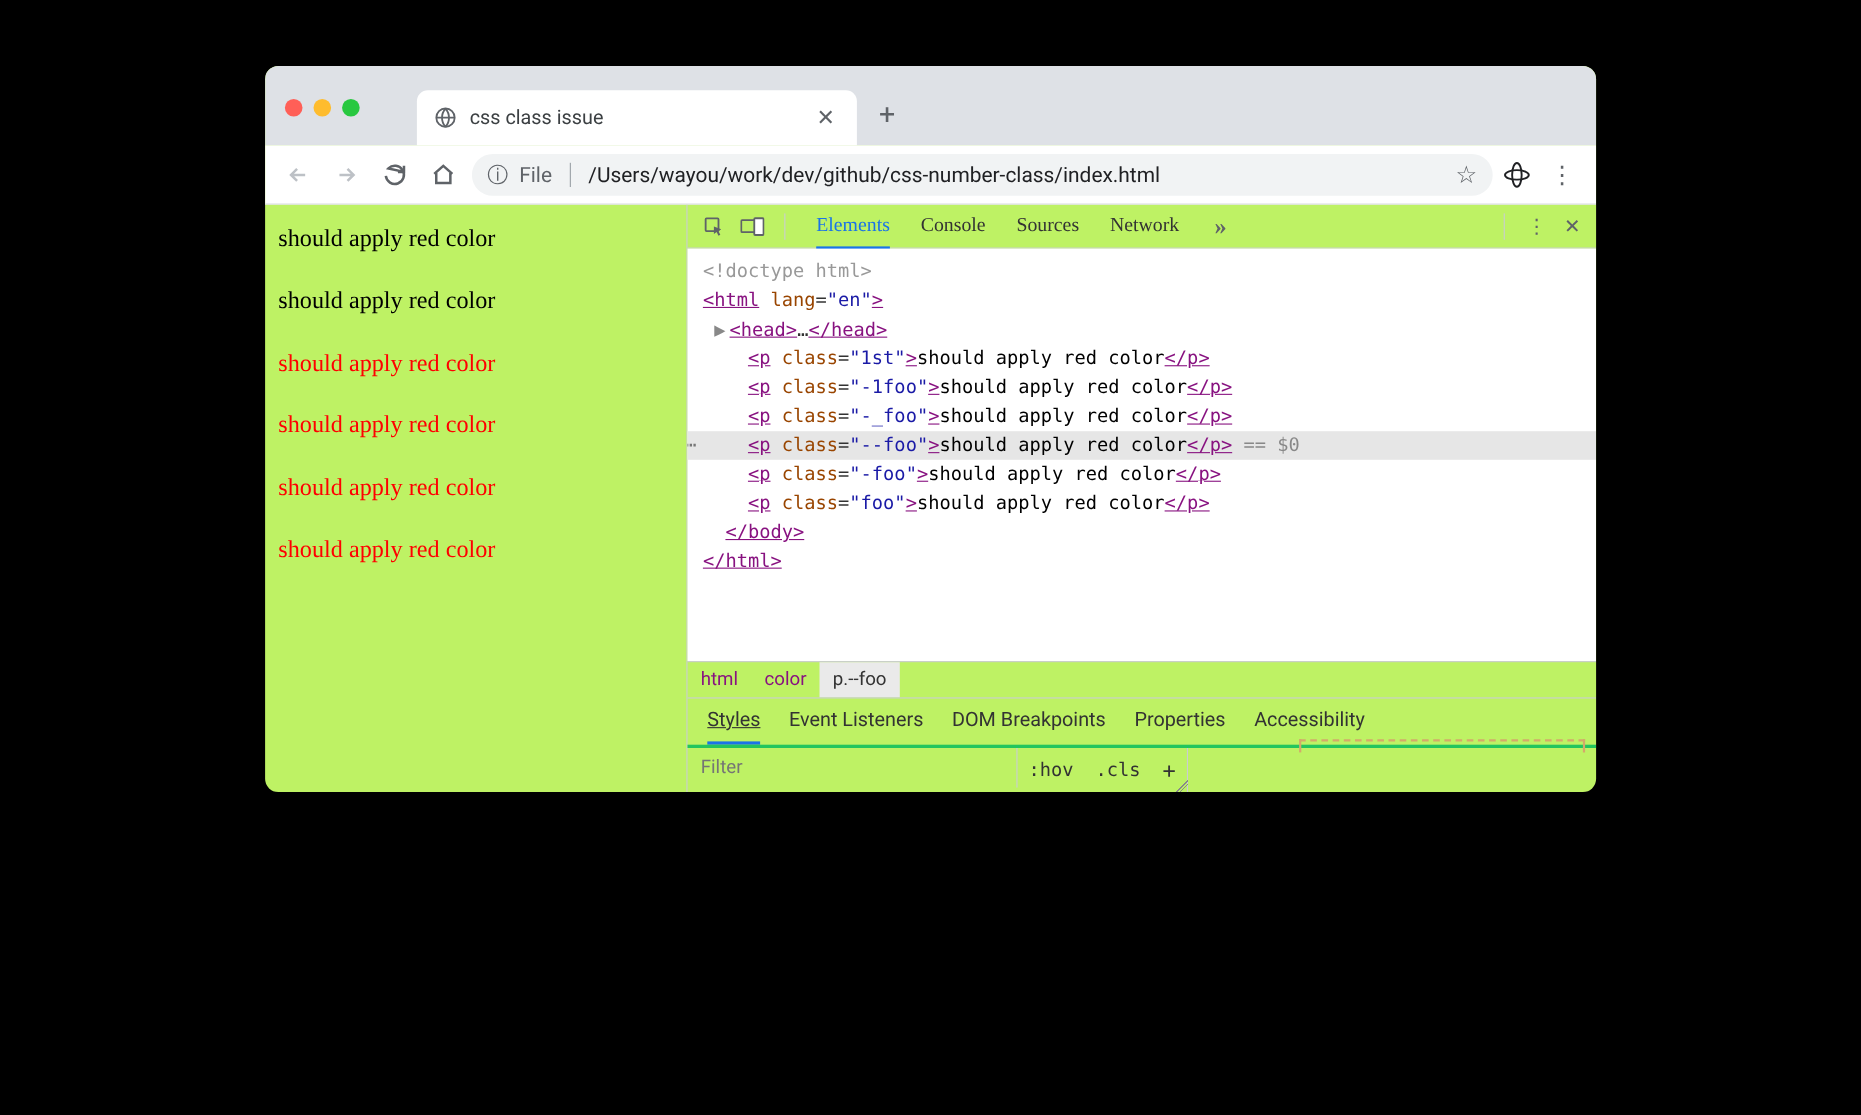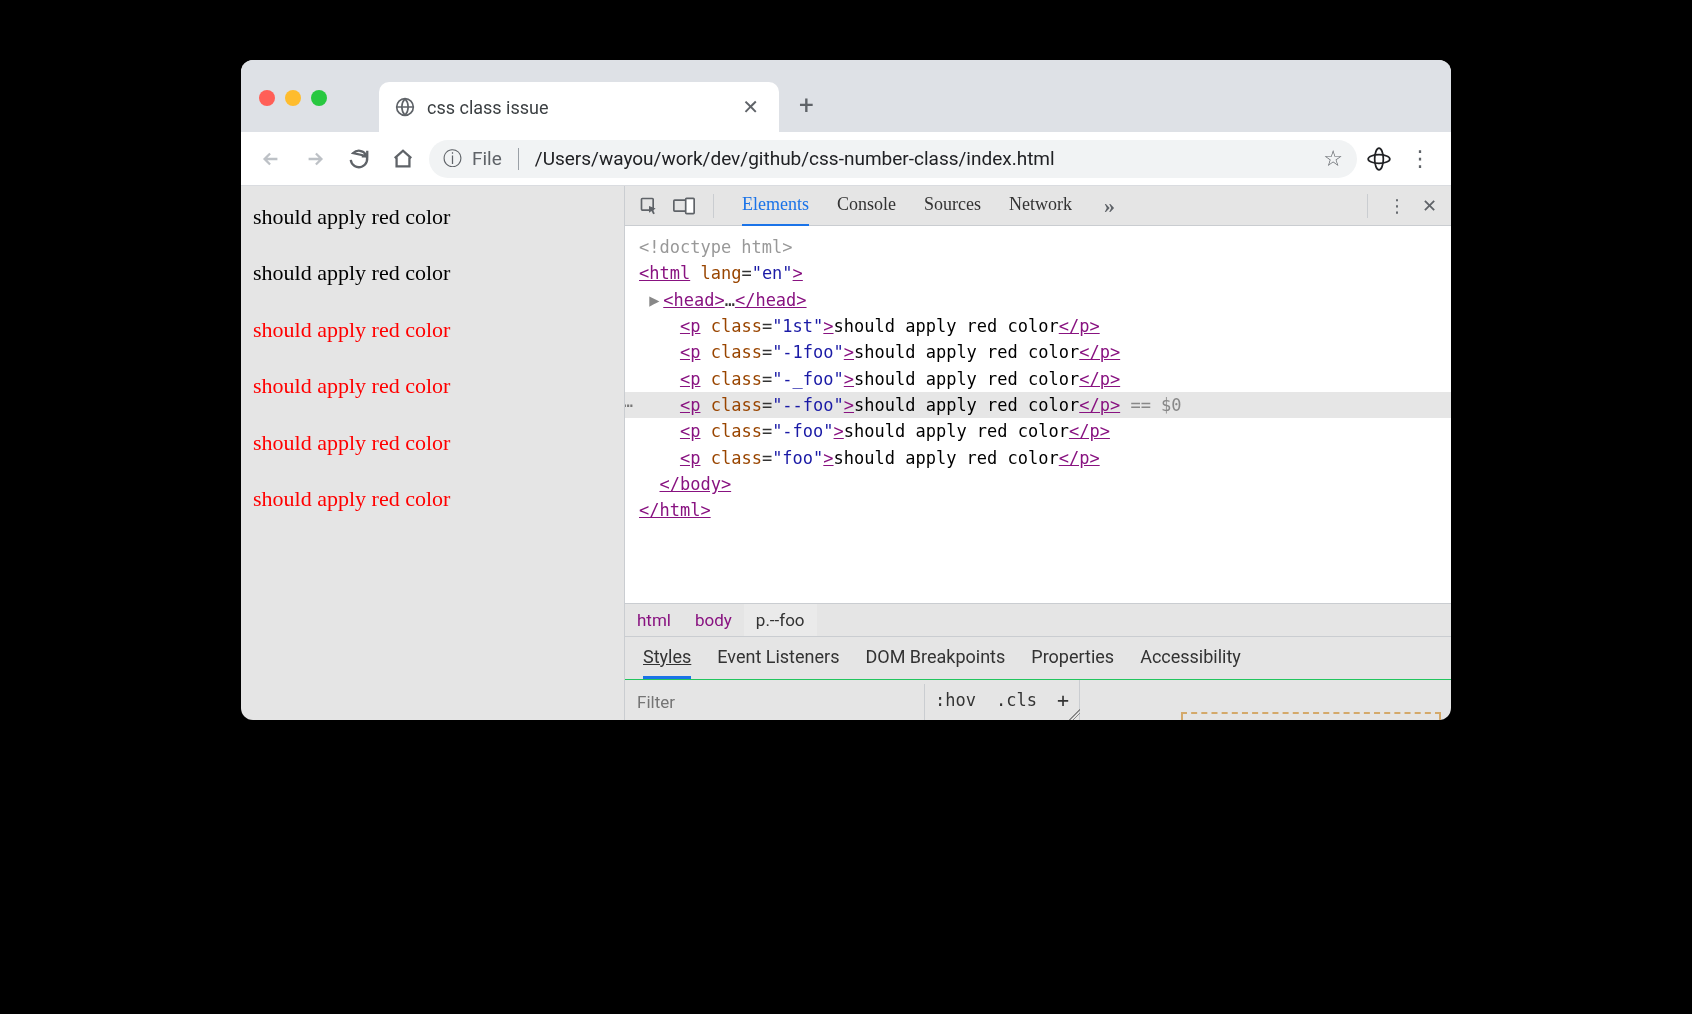--- a/index.html
+++ b/index.html
@@ -9,21 +9,21 @@
   height: 1014px;
   font-family: -apple-system, BlinkMacSystemFont, "Segoe UI", Roboto, sans-serif;
   display: flex;
   align-items: flex-start;
   justify-content: center;
   padding-top: 60px;
 }
 .window {
   width: 1210px;
   height: 660px;
-  background: #e5e5e5;
+  background: #bef264;
   border-radius: 12px;
   overflow: hidden;
   box-shadow: 0 20px 60px rgba(0,0,0,0.5);
   display: flex;
   flex-direction: column;
 }
 .titlebar {
   height: 72px;
   background: #dee1e6;
   display: flex;
@@ -162,23 +162,23 @@
 .styles-tabs {
   border-top: 1px solid #cacdd1;
   display: flex;
   gap: 26px;
   padding: 0 18px;
   font-size: 18px;
 }
 .st-tab { padding: 9px 0; color: #333; }
 .st-tab.active { border-bottom: 3px solid #1a73e8; text-decoration: underline; }
 .filter-row {
-  border-top: 1px solid #22c55e;
-  display: flex;
-  align-items: flex-end;
+  border-top: 3px solid #22c55e;
+  display: flex;
+  align-items: flex-start;
 }
 .filter-box {
   width: 300px;
   border-right: 1px solid #cacdd1;
   display:flex;align-items:center;
 }
 .filter-box input {
   border: none; outline: none;
   font-size: 17px; padding: 8px 12px;
   width: 100%; background: transparent;
@@ -326,21 +326,21 @@
           <div class="dom-line">    <span class="tag">&lt;p</span> <span class="attr-name">class</span>=<span class="attr-val">"-_foo"</span><span class="tag">&gt;</span><span class="text">should apply red color</span><span class="tag">&lt;/p&gt;</span></div>
           <div class="dom-line selected">    <span class="tag">&lt;p</span> <span class="attr-name">class</span>=<span class="attr-val">"--foo"</span><span class="tag">&gt;</span><span class="text">should apply red color</span><span class="tag">&lt;/p&gt;</span><span class="sel-suffix"> == $0</span></div>
           <div class="dom-line">    <span class="tag">&lt;p</span> <span class="attr-name">class</span>=<span class="attr-val">"-foo"</span><span class="tag">&gt;</span><span class="text">should apply red color</span><span class="tag">&lt;/p&gt;</span></div>
           <div class="dom-line">    <span class="tag">&lt;p</span> <span class="attr-name">class</span>=<span class="attr-val">"foo"</span><span class="tag">&gt;</span><span class="text">should apply red color</span><span class="tag">&lt;/p&gt;</span></div>
           <div class="dom-line">  <span class="tag">&lt;/body&gt;</span></div>
           <div class="dom-line"><span class="tag">&lt;/html&gt;</span></div>
         </div>
 
       <div class="breadcrumb" id="breadcrumb">
           <span class="bc-item">html</span>
-          <span class="bc-item">body</span>
+          <span class="bc-item">color</span>
           <span class="bc-item active">p.--foo</span>
         </div>
 
       <div class="styles-tabs" id="styles-tabs">
           <span class="st-tab active">Styles</span>
           <span class="st-tab">Event Listeners</span>
           <span class="st-tab">DOM Breakpoints</span>
           <span class="st-tab">Properties</span>
           <span class="st-tab">Accessibility</span>
         </div>

